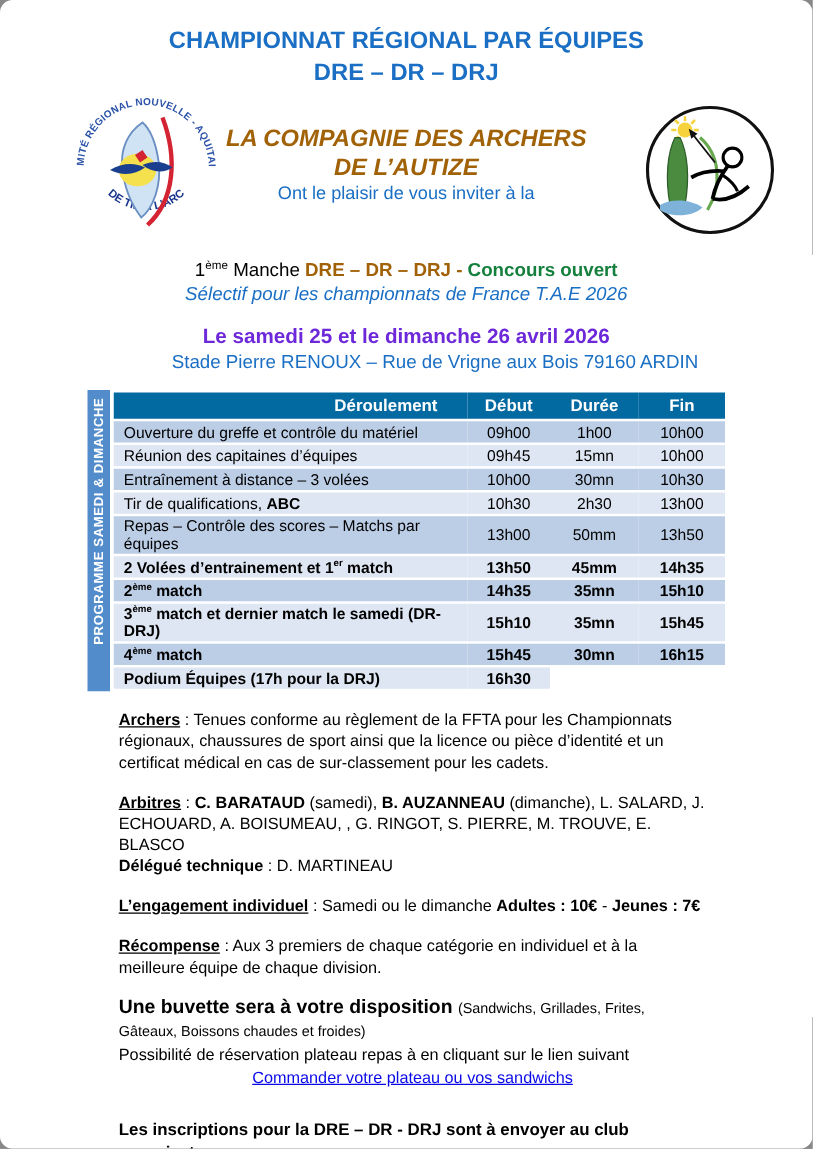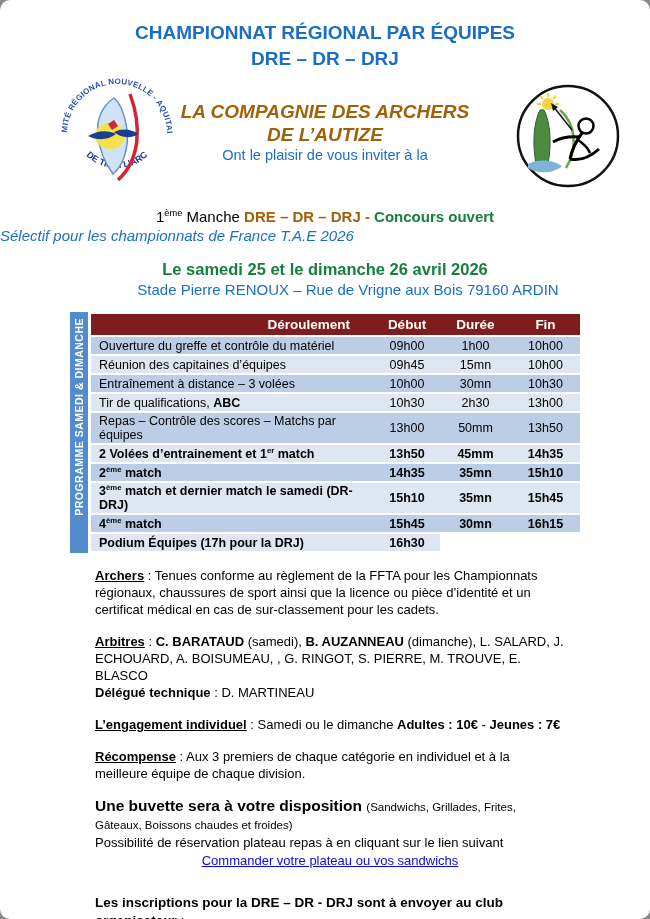--- a/index.html
+++ b/index.html
@@ -22,31 +22,31 @@
 
   .hdr { position: relative; height: 124px; margin-top: 2px; }
   .logo-left  { position: absolute; left: 52px; top: 0px; }
   .logo-right { position: absolute; right: 22px; top: 6px; }
   .hdr-center { padding-top: 26px; text-align: center; }
   .club-name { color:#a16207; font-size: 19px; line-height: 23px; font-weight: bold; font-style: italic; }
   .ffta { color:#1a6fc4; font-size: 10.5px; font-weight: bold; margin-top: 1px; }
   .invite { color:#1a6fc4; font-size: 14.5px; margin-top: 1px; }
 
   .round-line { text-align: center; font-size: 15px; margin-top: 10px; }
-  .selective  { font-size: 15px; font-style: italic; color:#1a6fc4; margin-top: 2px; }
-  .dates { text-align: center; font-size: 16.5px; font-weight: bold; color:#15803d; margin-top: 16px; }
+  .selective  { text-align: center; font-size: 15px; font-style: italic; color:#1a6fc4; margin-top: 2px; }
+  .dates { text-align: center; font-size: 16.5px; font-weight: bold; color:#6d28d9; margin-top: 16px; }
   .venue { text-align: center; font-size: 15px; color:#1a6fc4; margin-top: 2px; padding-left: 46px; }
 
   .sched-wrap { display: flex; margin: 14px 70px 0 70px; align-items: stretch; }
   .band { width: 18px; background: #538ccb; margin-right: 3px;
           display: flex; justify-content: center; align-items: flex-start; }
   .band .vtxt { writing-mode: vertical-rl; transform: rotate(180deg); margin-top: 6px;
                 color:#fff; font-size: 10.5px; font-weight: bold; letter-spacing: .5px; white-space: nowrap; }
   table.sched { flex: 1; border-collapse: separate; border-spacing: 0 2px; font-size: 12.5px; }
-  table.sched th { background:#7f1d1d; color:#fff; font-size: 13.5px; font-weight: bold; height: 21px; padding: 1px 4px; }
+  table.sched th { background:#0369a1; color:#fff; font-size: 13.5px; font-weight: bold; height: 21px; padding: 1px 4px; }
   table.sched th.h-act { text-align: right; padding-right: 24px; }
   table.sched td { height: 17px; padding: 1px 4px; }
   table.sched td.c-act { text-align: left; padding-left: 8px; }
   table.sched td.c-num { text-align: center; }
   table.sched col.w-act { width: auto; }
   table.sched col.w-num1 { width: 66px; } table.sched col.w-num2 { width: 71px; } table.sched col.w-num3 { width: 69px; }
   table.sched tbody tr:nth-child(odd) td  { background: #bccee6; }
   table.sched tbody tr:nth-child(even) td { background: #dde6f2; }
   table.sched tbody tr.bold td { font-weight: bold; }
   table.sched tbody td.blank { background: transparent !important; }

